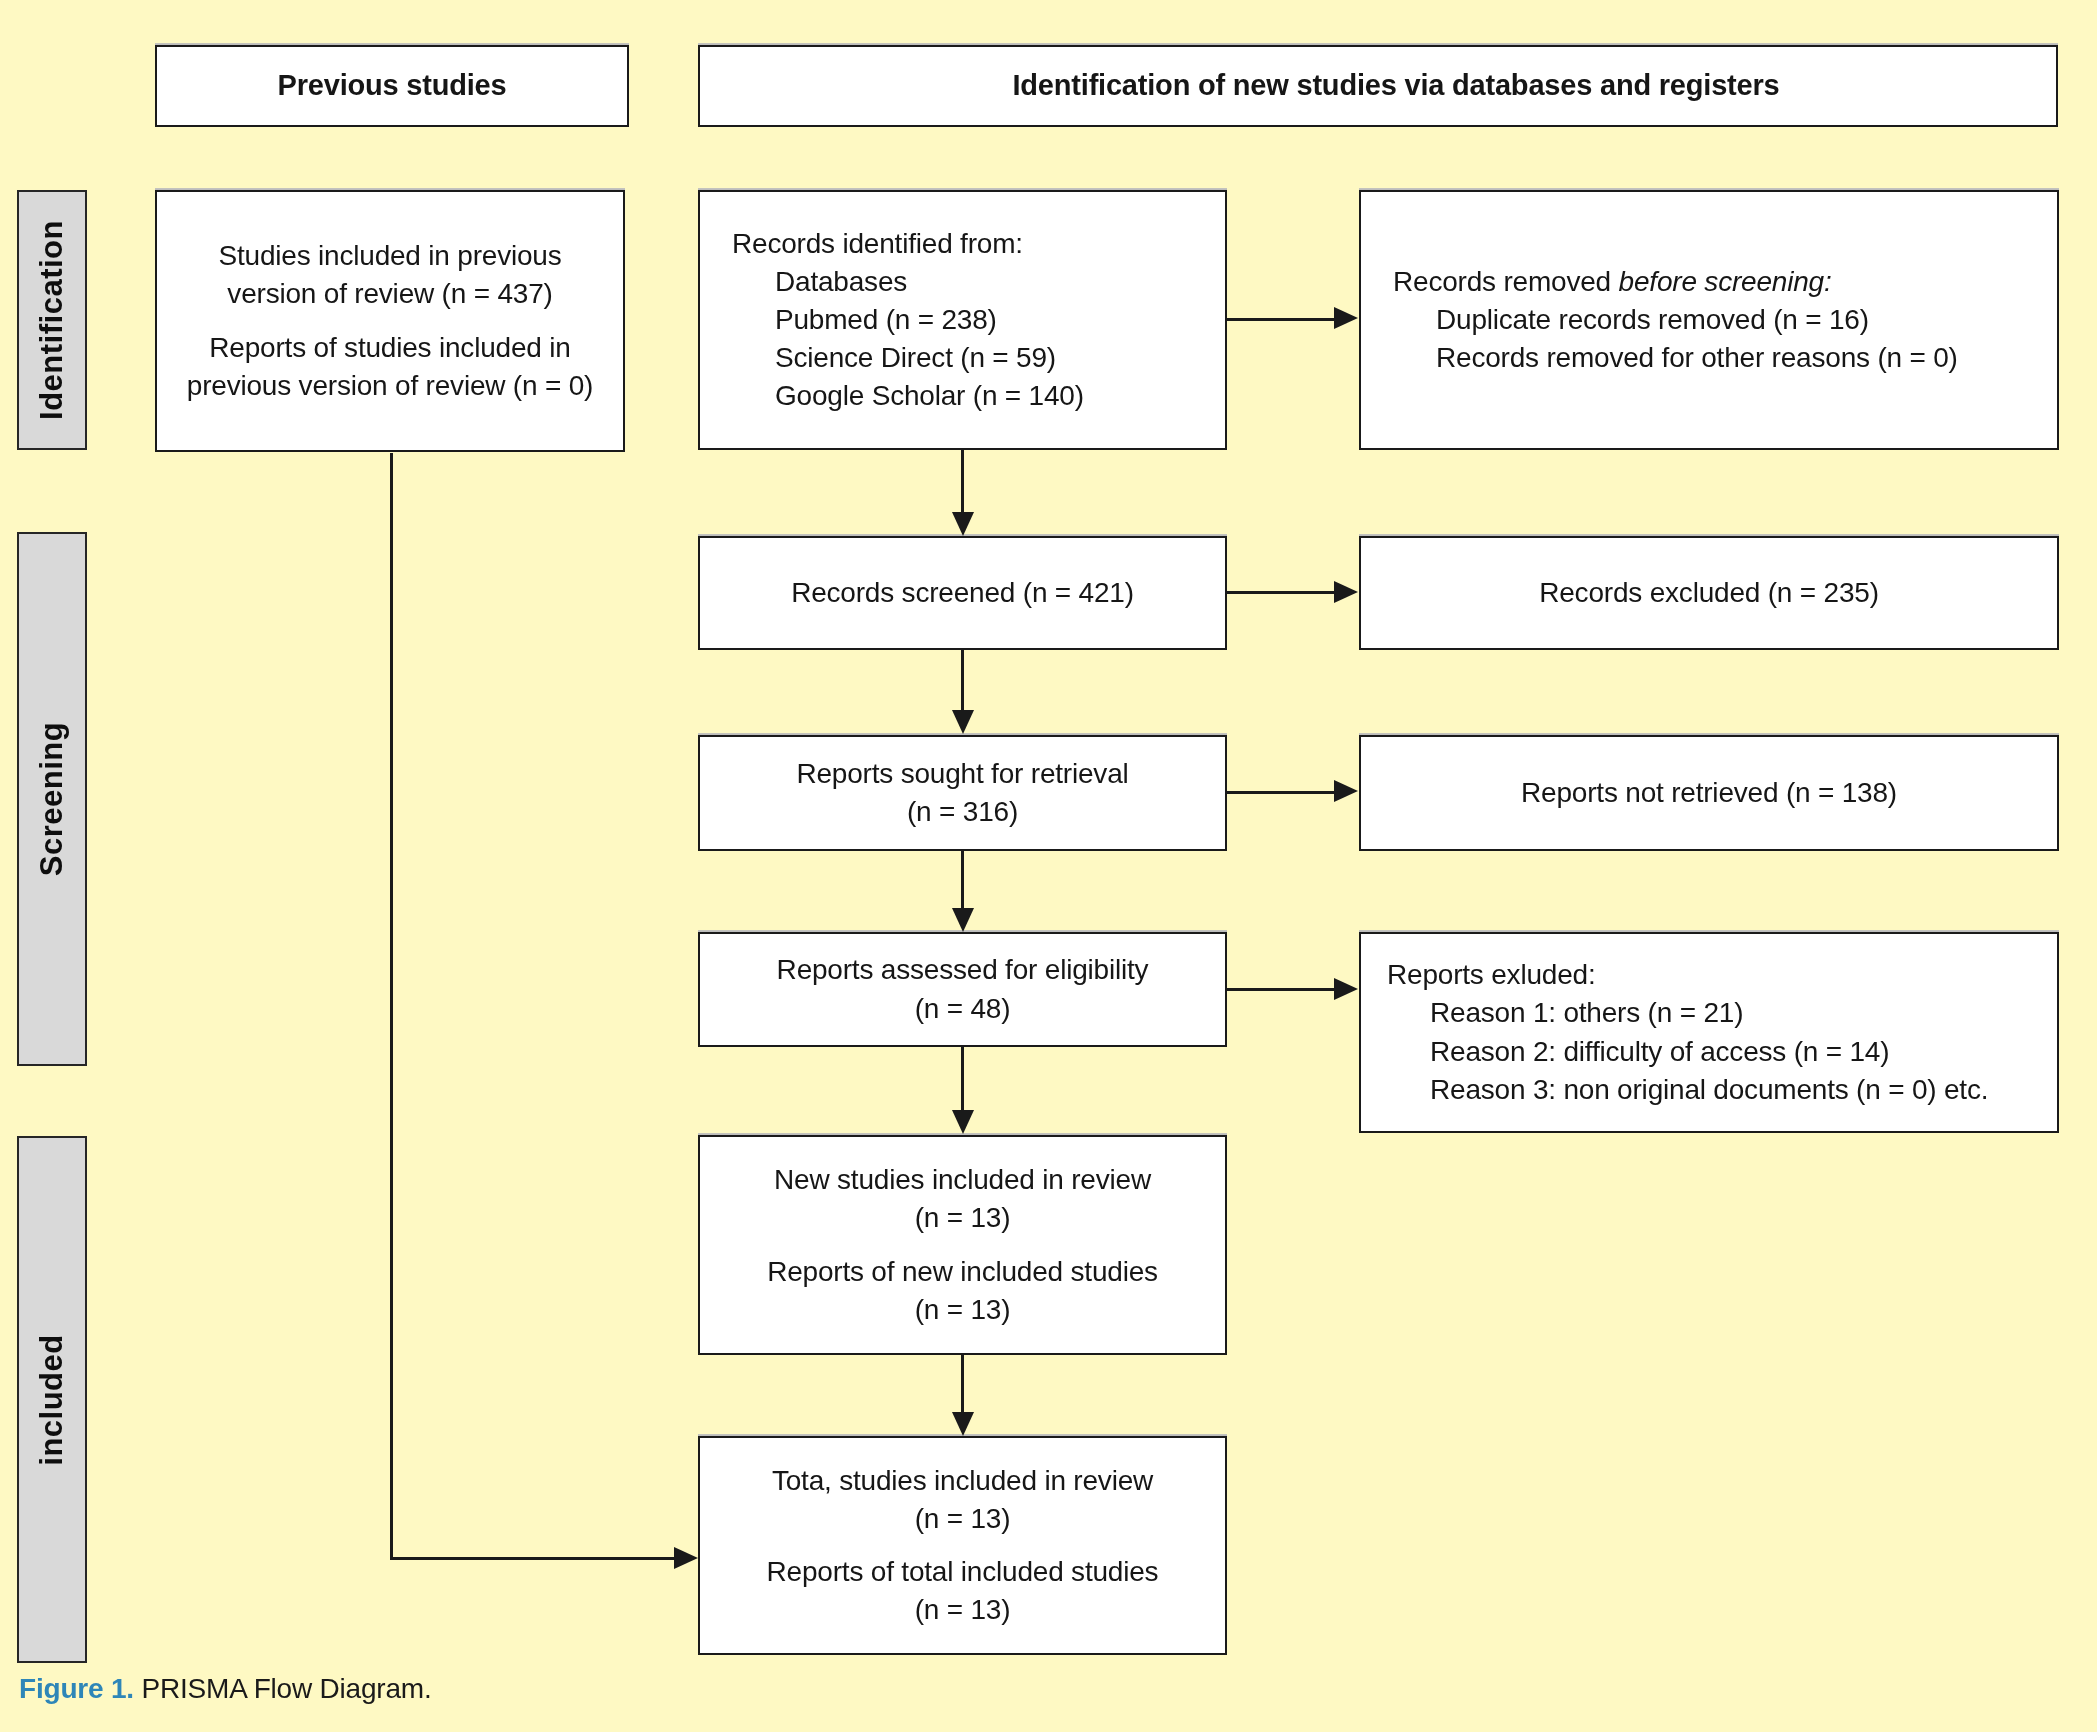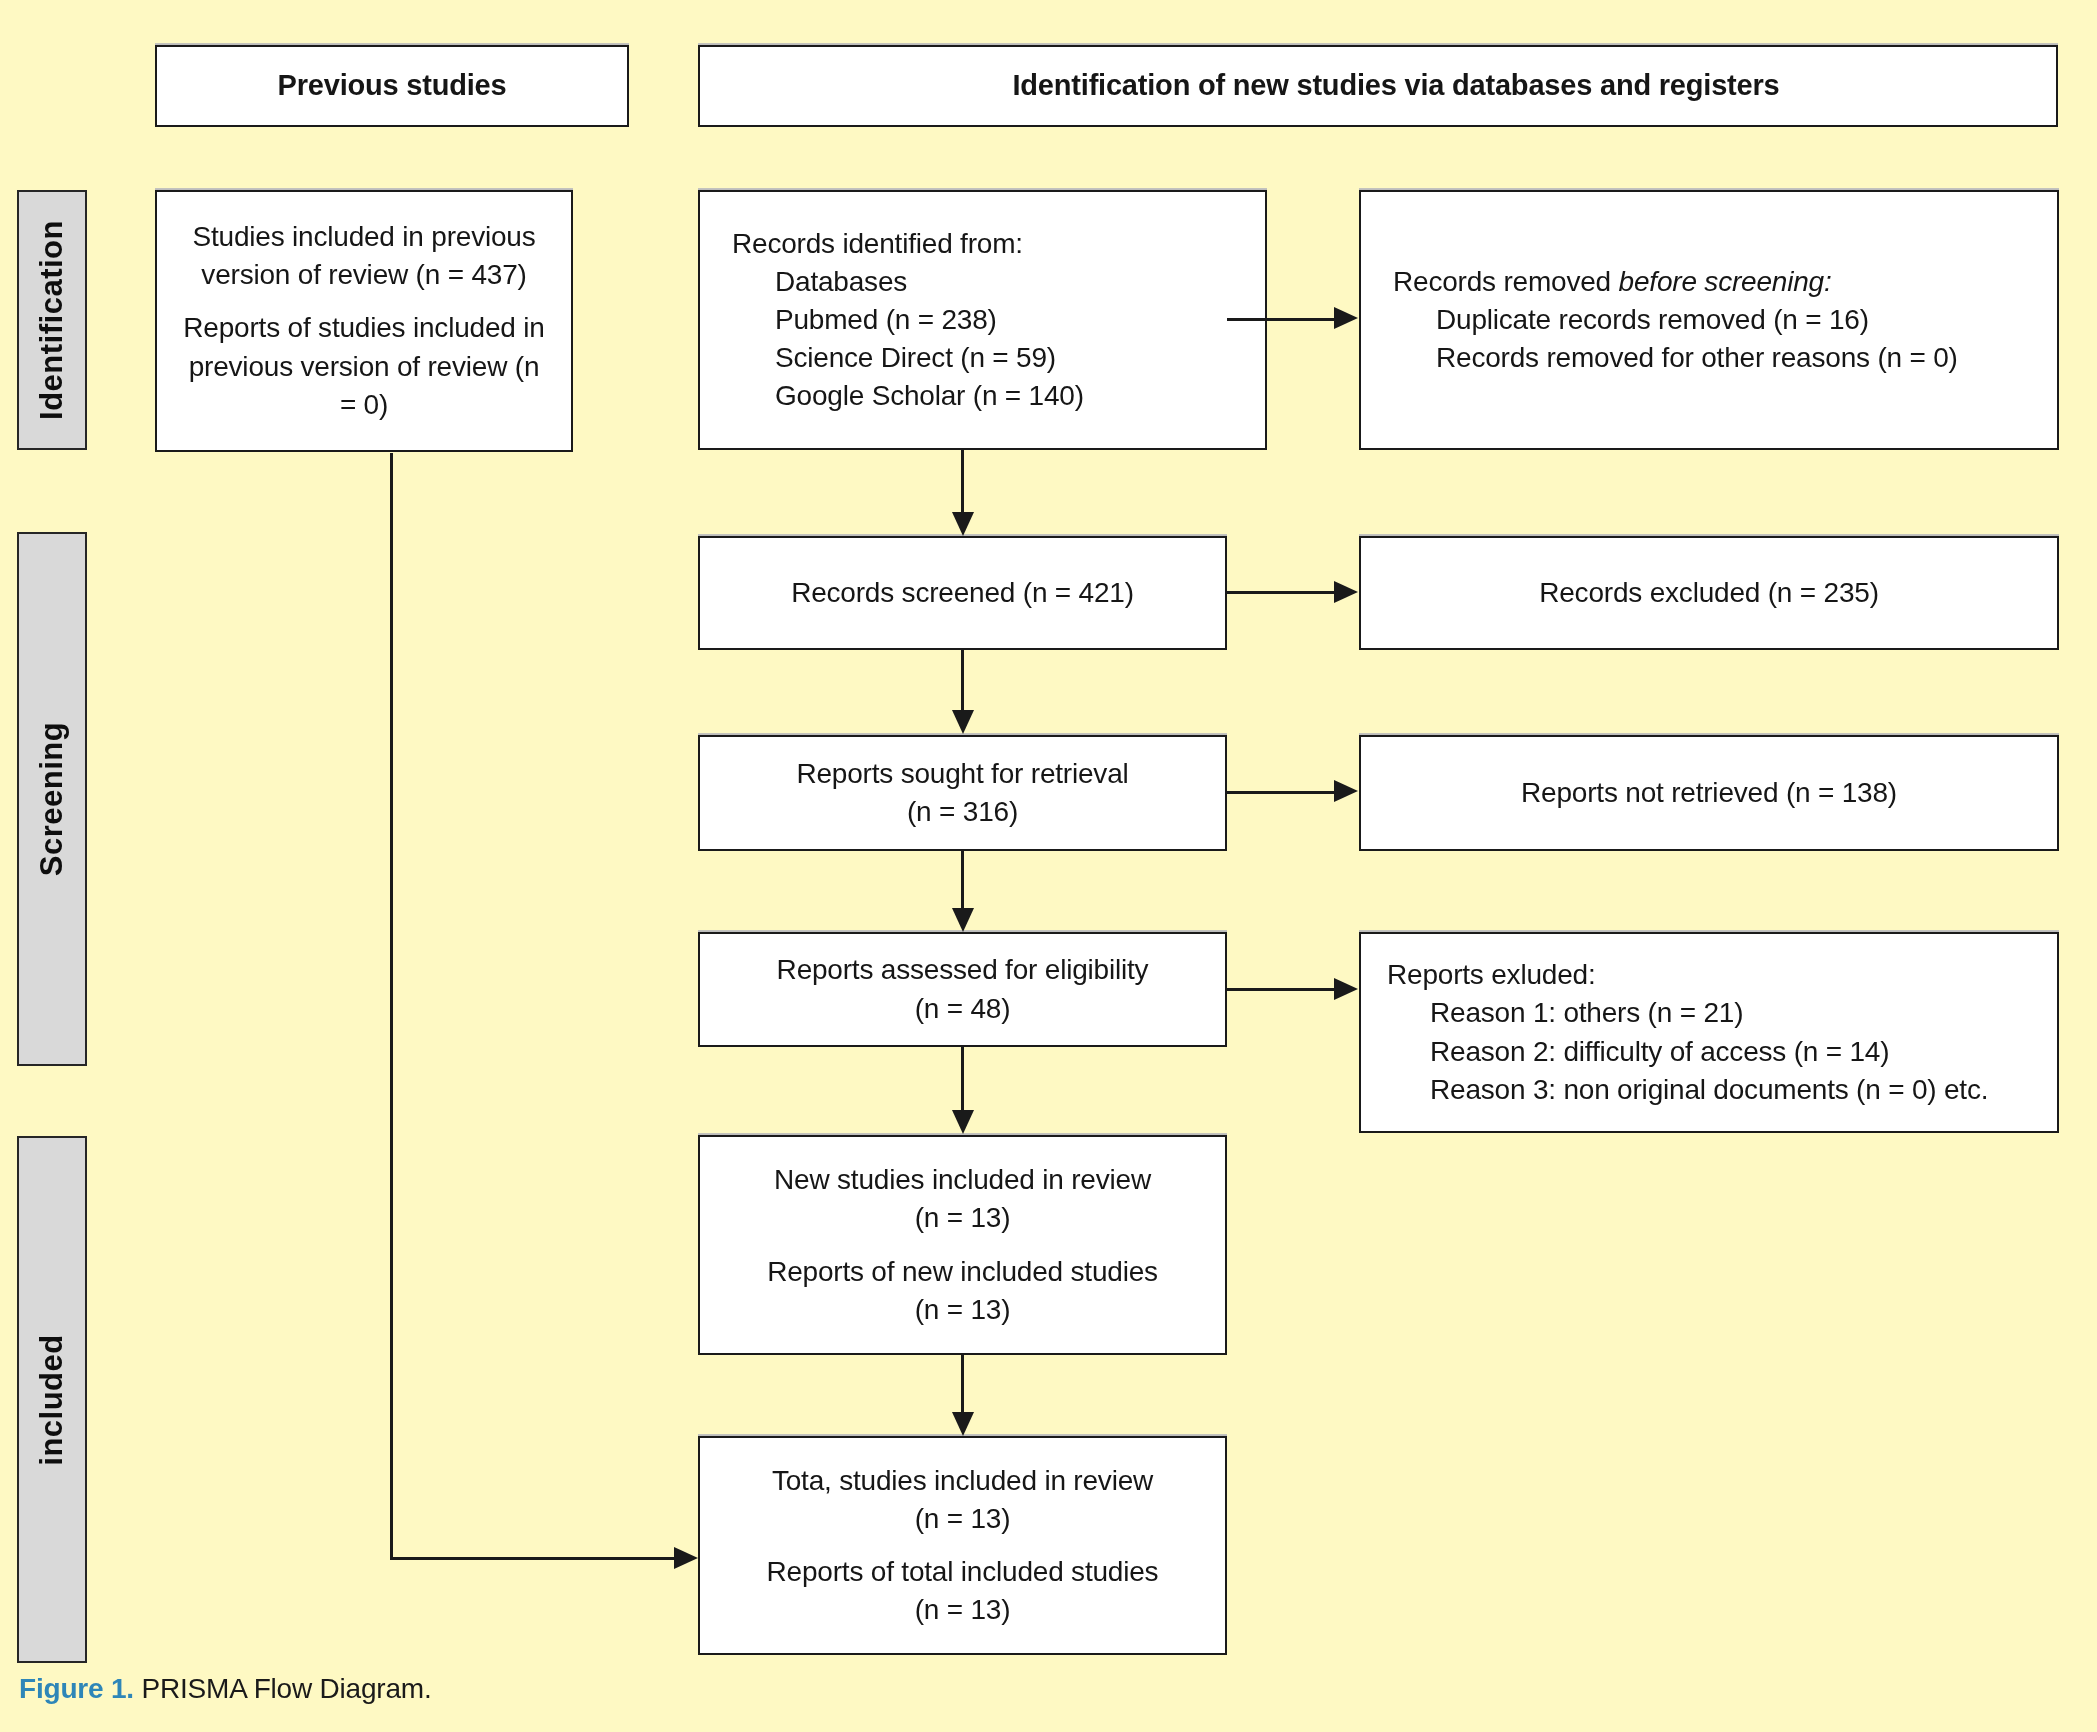--- a/index.html
+++ b/index.html
@@ -58,26 +58,26 @@
   <div class="side" style="left:17px;top:190px;width:70px;height:260px;">
     <span>Identification</span>
   </div>
   <div class="side" style="left:17px;top:532px;width:70px;height:534px;">
     <span>Screening</span>
   </div>
   <div class="side" style="left:17px;top:1136px;width:70px;height:527px;">
     <span>included</span>
   </div>
 
-  <div class="box center" style="left:155px;top:190px;width:418px;height:262px;padding:16px 26px;">
+  <div class="box center" style="left:155px;top:190px;width:470px;height:262px;padding:16px 26px;">
     <div style="max-width:422px;">Studies included in previous version of review (n = 437)</div>
     <div class="para2" style="max-width:412px;">Reports of studies included in previous version of review (n = 0)</div>
   </div>
 
-  <div class="box leftalign" style="left:698px;top:190px;width:569px;height:260px;">
+  <div class="box leftalign" style="left:698px;top:190px;width:529px;height:260px;">
     <div>Records identified from:</div>
     <div class="indent">Databases</div>
     <div class="indent">Pubmed (n = 238)</div>
     <div class="indent">Science Direct (n = 59)</div>
     <div class="indent">Google Scholar (n = 140)</div>
   </div>
 
   <div class="box leftalign" style="left:1359px;top:190px;width:700px;height:260px;">
     <div>
       <span>Records removed </span><span class="em">before screening:</span>

